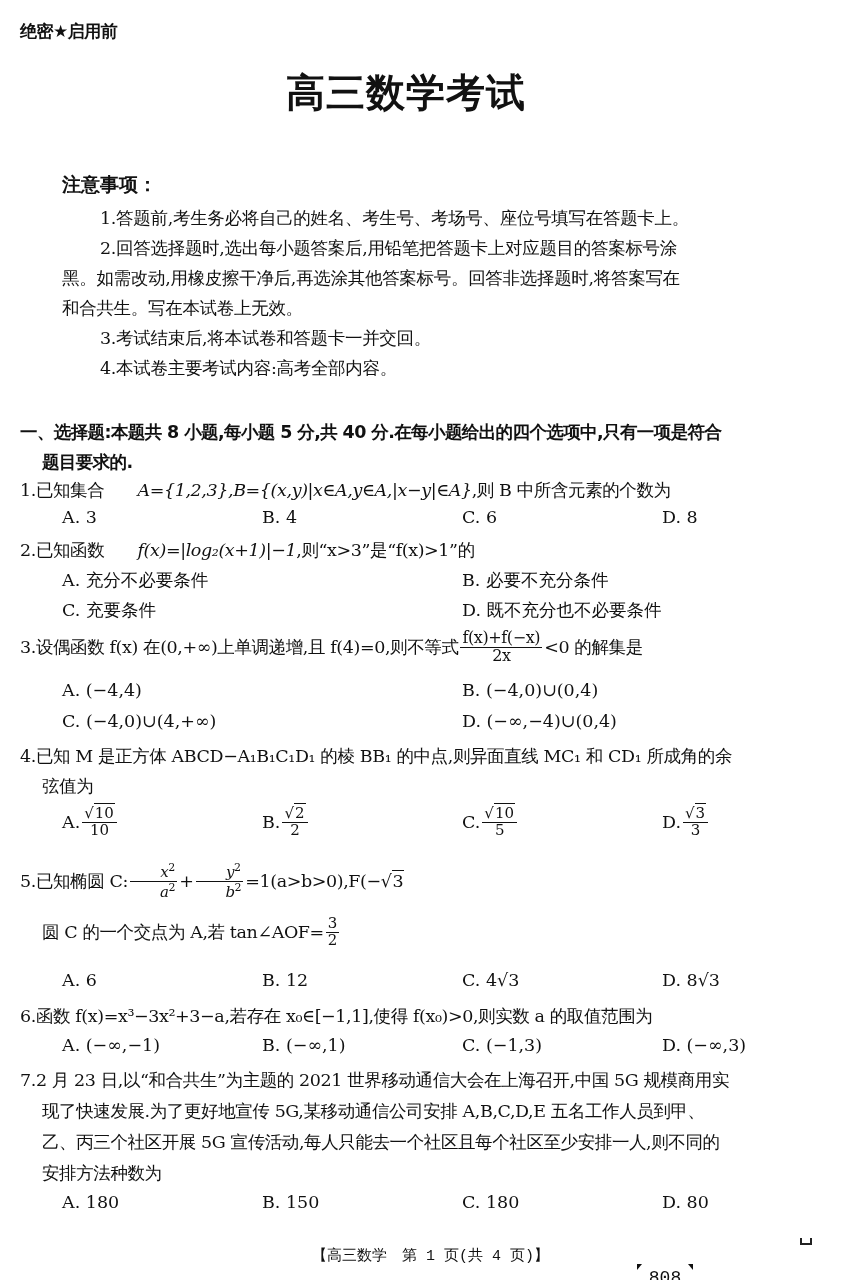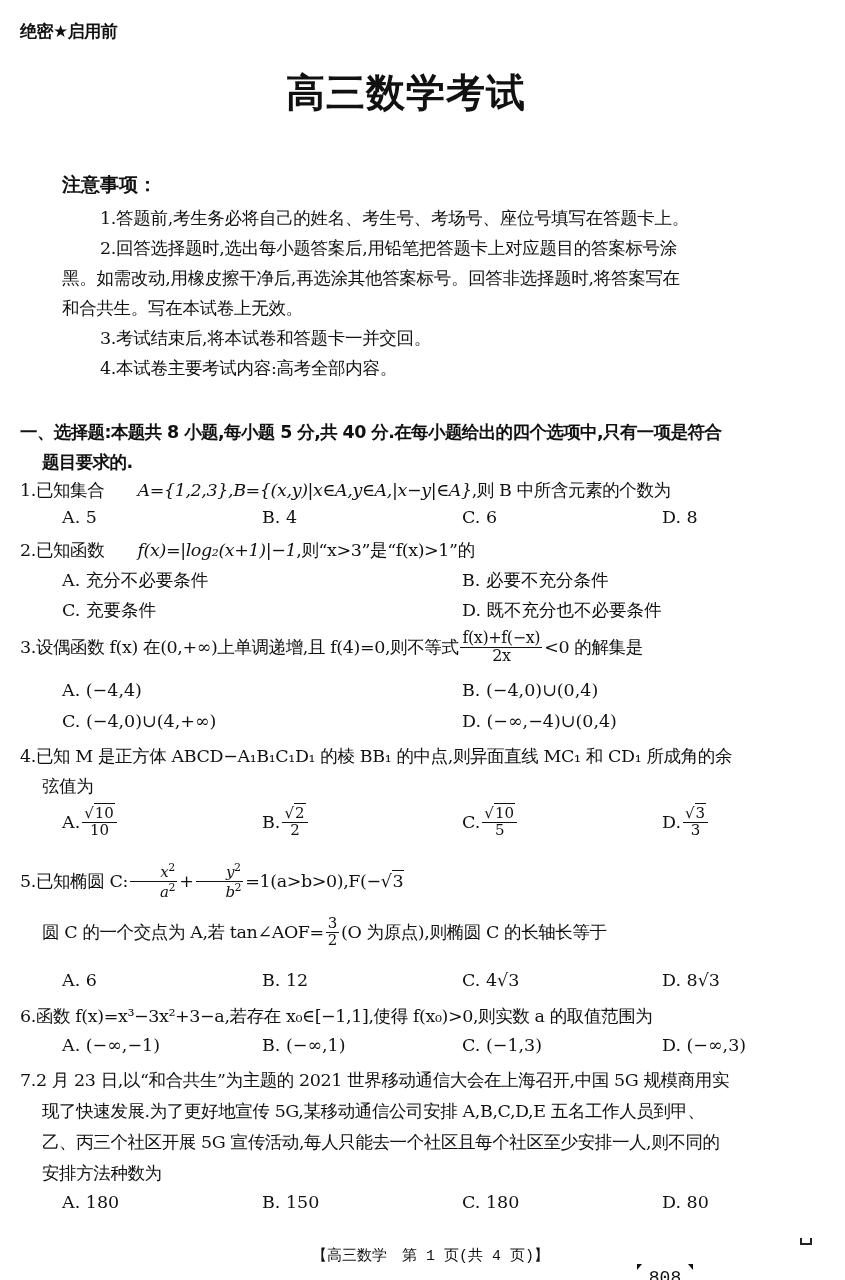--- a/index.html
+++ b/index.html
@@ -44,21 +44,21 @@
 <div class="abs ntext" style="left:100px; top:352px;">4.本试卷主要考试内容:高考全部内容。</div>
 
 <div class="abs sec-h">
   <div>一、选择题:本题共 8 小题,每小题 5 分,共 40 分.在每小题给出的四个选项中,只有一项是符合</div>
   <div style="padding-left:22px;">题目要求的.</div>
 </div>
 
 <div class="abs q" style="left:20px; top:478px;">
   <span>1.</span><span>已知集合 </span><i class="m">A={1,2,3},B={(x,y)|x∈A,y∈A,|x−y|∈A}</i><span>,则 B 中所含元素的个数为</span>
 </div>
-<div class="abs opt" style="left:62px; top:507px;">A. 5</div>
+<div class="abs opt" style="left:62px; top:507px;">A. 3</div>
 <div class="abs opt" style="left:262px; top:507px;">B. 4</div>
 <div class="abs opt" style="left:462px; top:507px;">C. 6</div>
 <div class="abs opt" style="left:662px; top:507px;">D. 8</div>
 
 <div class="abs q" style="left:20px; top:538px;">
   <span>2.</span><span>已知函数 </span><i class="m">f(x)=|log₂(x+1)|−1</i><span>,则“x&gt;3”是“f(x)&gt;1”的</span>
 </div>
 <div class="abs opt" style="left:62px; top:568px;">A. 充分不必要条件</div>
 <div class="abs opt" style="left:462px; top:568px;">B. 必要不充分条件</div>
 <div class="abs opt" style="left:62px; top:598px;">C. 充要条件</div>
@@ -126,21 +126,20 @@
     </span>
   <span>=1(a&gt;b&gt;0),F(−</span>
   <span class="sqrt">√<span class="rad">3</span></span>
 </div>
 <div class="abs q" style="left:42px; top:916px; display:flex; align-items:center;">
   <span>圆 C 的一个交点为 A,若 tan∠AOF=</span>
   <span class="frac small">
       <span class="num">3</span>
       <span class="den">2</span>
     </span>
-  <span>(O 为原点),则椭圆 C 的长轴长等于</span>
 </div>
 <div class="abs opt" style="left:62px; top:970px;">A. 6</div>
 <div class="abs opt" style="left:262px; top:970px;">B. 12</div>
 <div class="abs opt" style="left:462px; top:970px;">C. 4√3</div>
 <div class="abs opt" style="left:662px; top:970px;">D. 8√3</div>
 
 <div class="abs q" style="left:20px; top:1004px;">
   <span>6.</span><span>函数 f(x)=x³−3x²+3−a,若存在 x₀∈[−1,1],使得 f(x₀)&gt;0,则实数 a 的取值范围为</span>
 </div>
 <div class="abs opt" style="left:62px; top:1035px;">A. (−∞,−1)</div>

